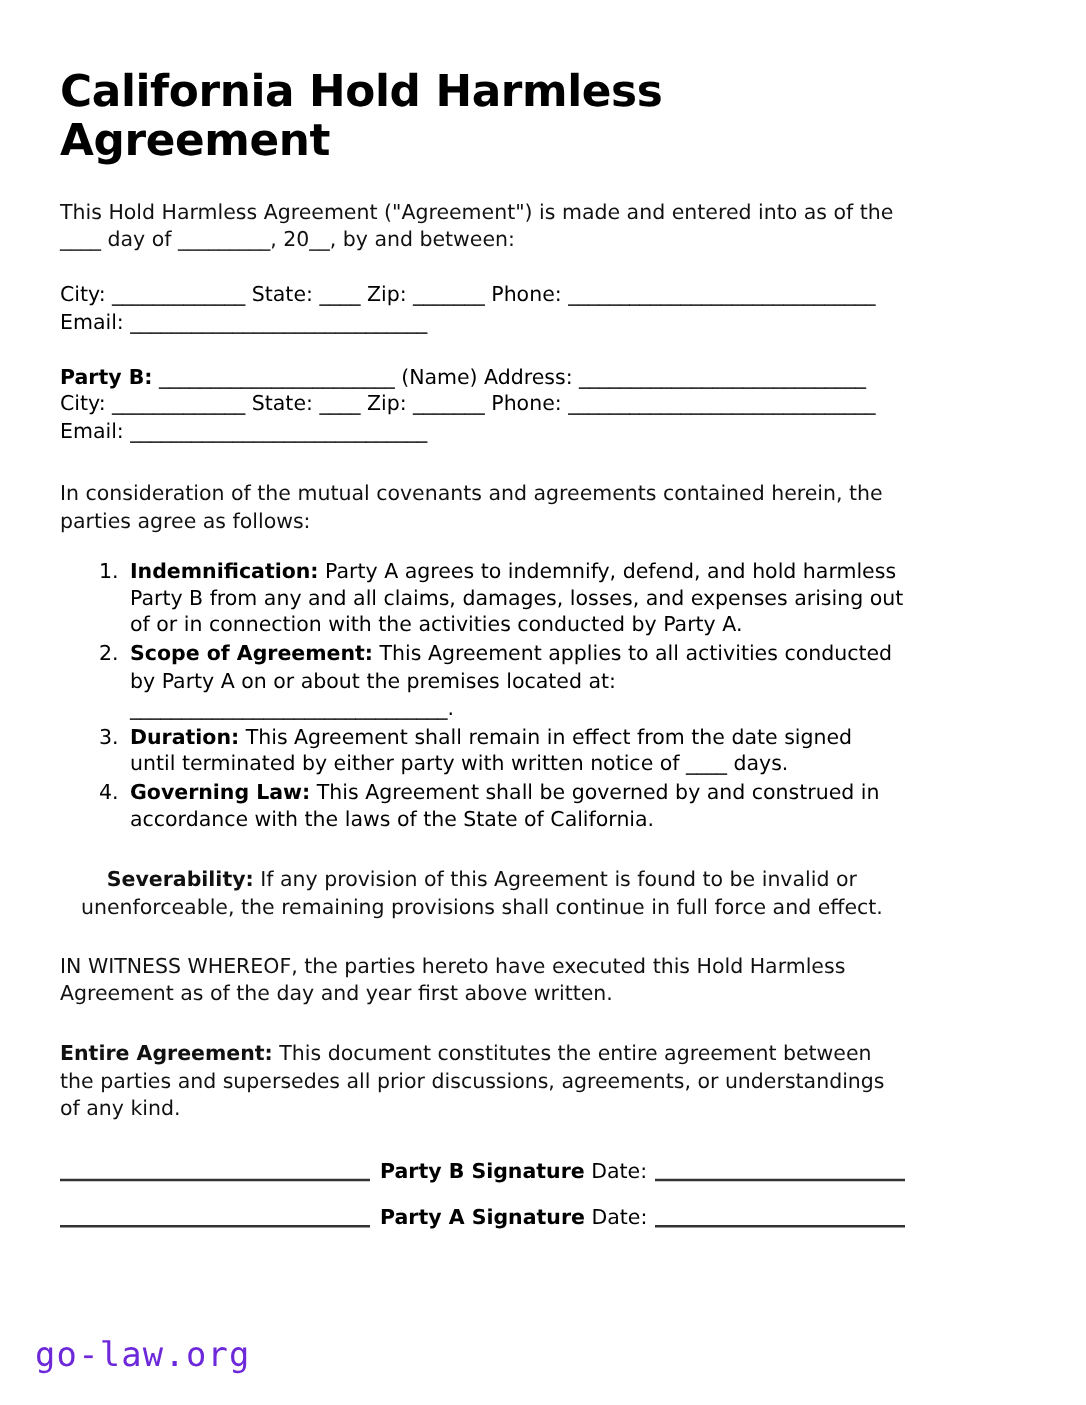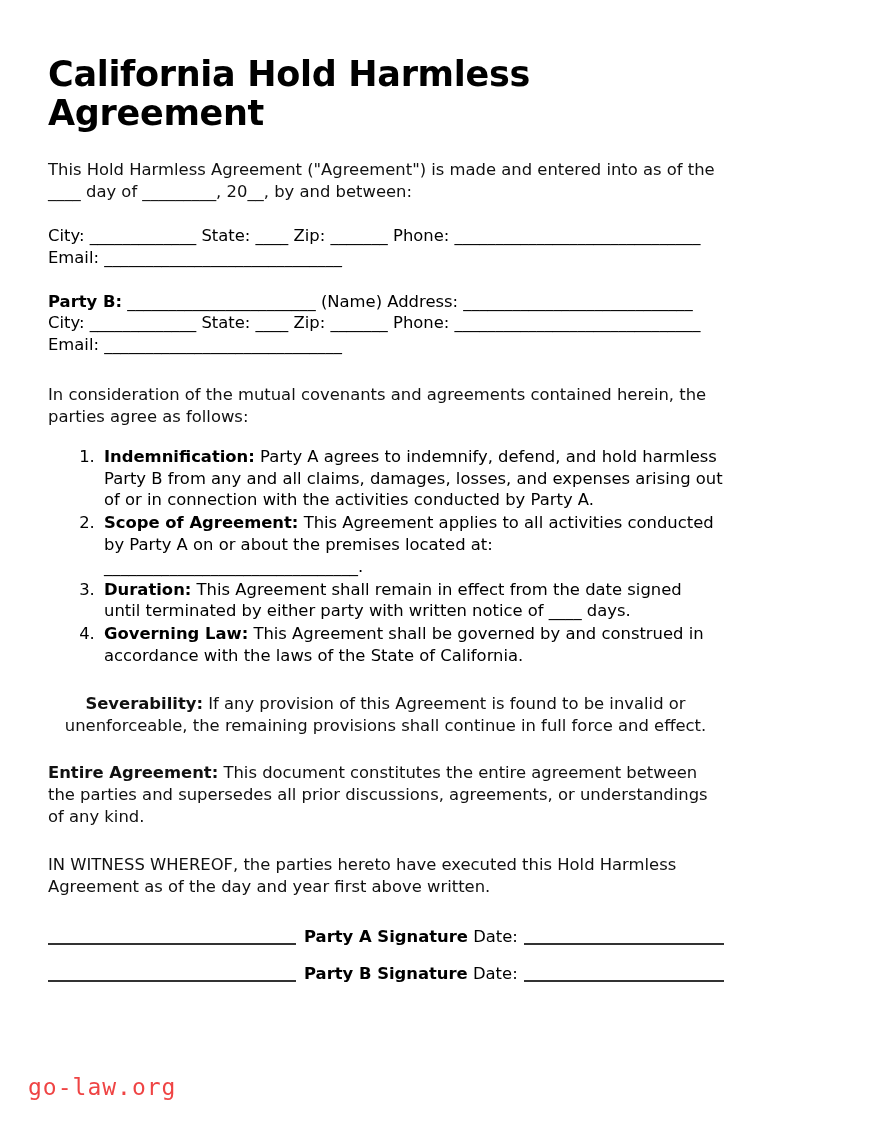--- a/index.html
+++ b/index.html
@@ -107,23 +107,23 @@
     width: 200px;
     vertical-align: -3px;
     margin-left: 6px;
   }
 
   .footer-mark {
     position: absolute;
     left: 28px;
     bottom: 24px;
     font-family: "DejaVu Sans Mono", monospace;
-    font-size: 23px;
+    font-size: 27px;
     letter-spacing: 1px;
-    color: #ef4444;
+    color: #6d28d9;
   }
 </style>
 </head>
 <body>
 
 <div class="page">
 
   <h1 class="doc-title">California Hold Harmless Agreement</h1>
 
   <p class="para intro">This Hold Harmless Agreement ("Agreement") is made and entered into as of the ____ day of _________, 20__, by and between:</p>
@@ -141,28 +141,28 @@
 
   <ol class="terms">
     <li><b>Indemnification:</b><span> Party A agrees to indemnify, defend, and hold harmless Party B from any and all claims, damages, losses, and expenses arising out of or in connection with the activities conducted by Party A.</span></li>
     <li><b>Scope of Agreement:</b><span> This Agreement applies to all activities conducted by Party A on or about the premises located at: _______________________________.</span></li>
     <li><b>Duration:</b><span> This Agreement shall remain in effect from the date signed until terminated by either party with written notice of ____ days.</span></li>
     <li><b>Governing Law:</b><span> This Agreement shall be governed by and construed in accordance with the laws of the State of California.</span></li>
   </ol>
 
   <p class="para sev"><b>Severability:</b><span> If any provision of this Agreement is found to be invalid or unenforceable, the remaining provisions shall continue in full force and effect.</span></p>
 
+  <p class="para witness">IN WITNESS WHEREOF, the parties hereto have executed this Hold Harmless Agreement as of the day and year first above written.</p>
+
   <p class="para entire"><b>Entire Agreement:</b><span> This document constitutes the entire agreement between the parties and supersedes all prior discussions, agreements, or understandings of any kind.</span></p>
-
-  <p class="para witness">IN WITNESS WHEREOF, the parties hereto have executed this Hold Harmless Agreement as of the day and year first above written.</p>
 
   <div class="sig-area">
     <div class="sig-row">
-      <span class="sigline"></span><span class="sig-label">Party A Signature</span> <span>Date:</span><span class="dateline"></span>
+      <span class="sigline"></span><span class="sig-label">Party B Signature</span> <span>Date:</span><span class="dateline"></span>
     </div>
     <div class="sig-row">
-      <span class="sigline"></span><span class="sig-label">Party B Signature</span> <span>Date:</span><span class="dateline"></span>
+      <span class="sigline"></span><span class="sig-label">Party A Signature</span> <span>Date:</span><span class="dateline"></span>
     </div>
   </div>
 
   <div class="footer-mark">go-law.org</div>
 
 </div>
 
 </body></html>

